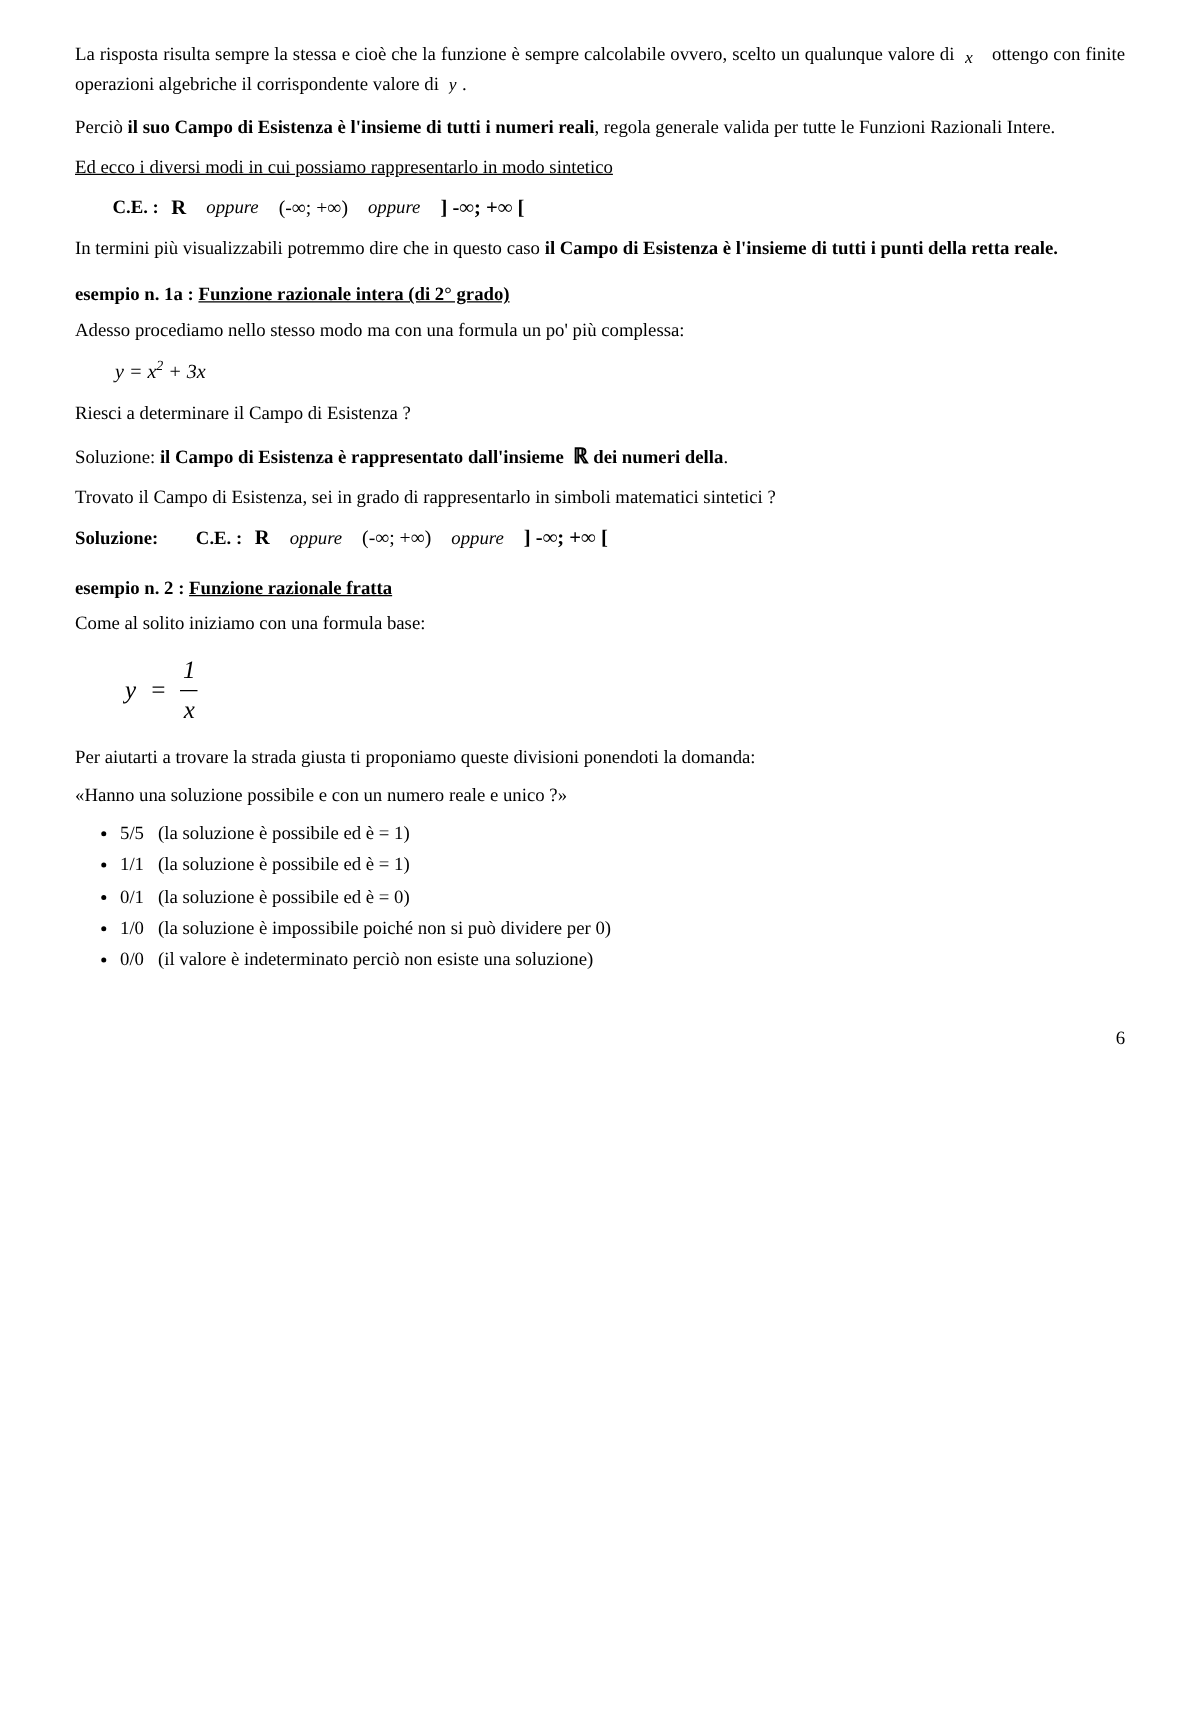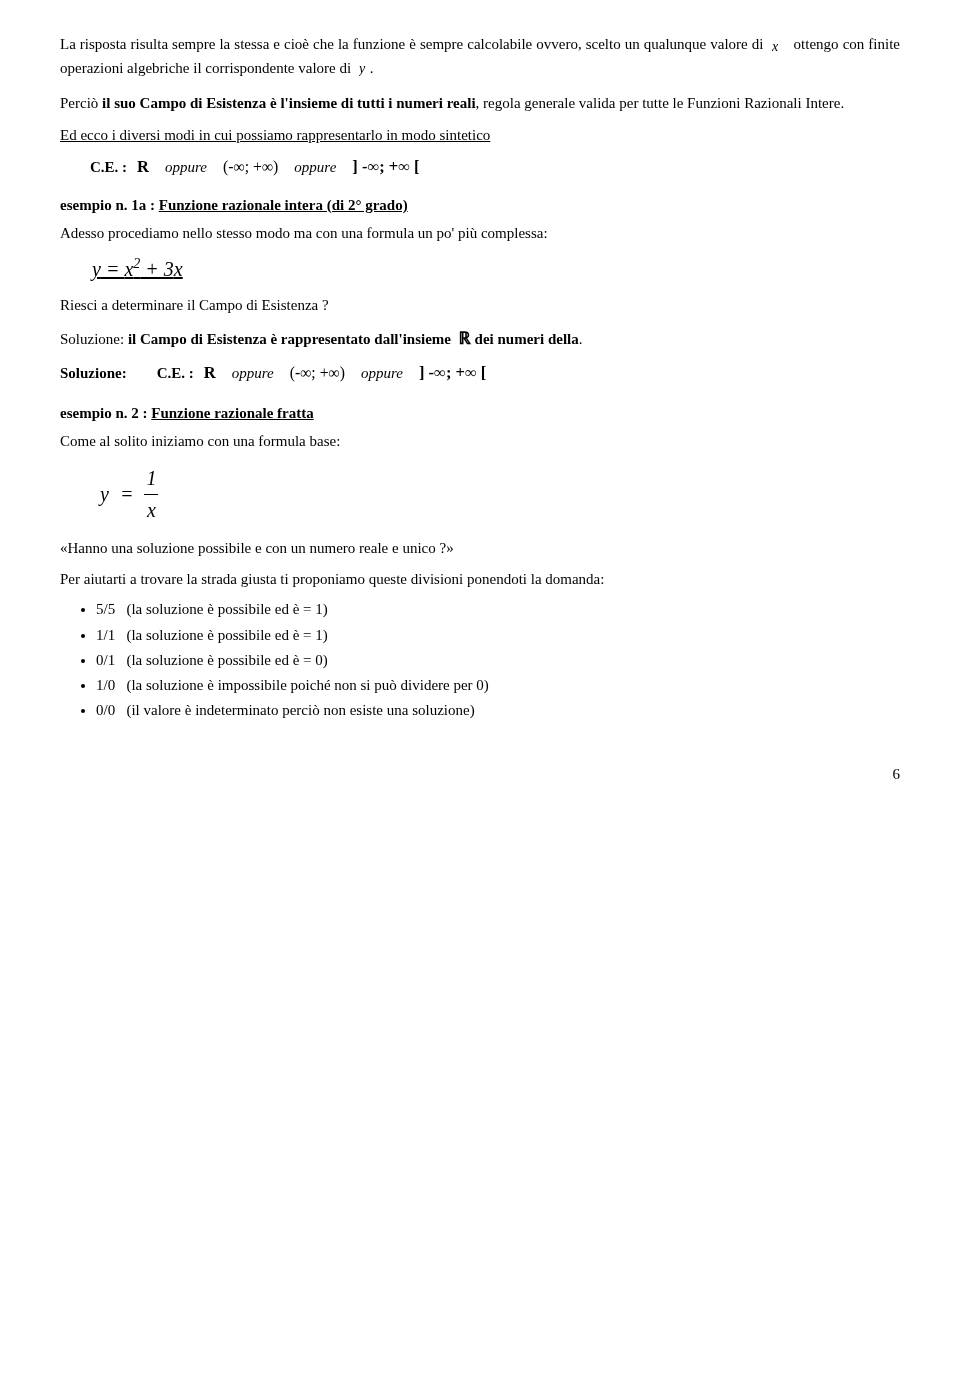--- a/index.html
+++ b/index.html
@@ -94,43 +94,50 @@
 
   <p class="page-text" style="margin-top:6px; margin-left:30px; display:flex; align-items:center; gap:10px; flex-wrap:wrap;">
     <span style="font-weight:bold;">C.E. :</span>
     <span style="font-weight:bold; font-size:1.1em; font-family:'Times New Roman',serif;">R</span>
     <span style="font-style:italic; margin:0 6px;">oppure</span>
     <span style="font-size:1.05em;">(-∞; +∞)</span>
     <span style="font-style:italic; margin:0 6px;">oppure</span>
     <span style="font-size:1.1em; font-weight:bold;">] -∞; +∞ [</span>
   </p>
 
+  <p class="page-text" style="margin-top:8px;">
+    In termini più visualizzabili potremmo dire che in questo caso <strong>il Campo di Esistenza è
+    l'insieme di tutti i punti della retta reale.</strong>
+  </p>
 
   <p class="example-heading" style="margin-top:14px;">
     <span>esempio n. </span><span>1a : </span><span class="underline" style="">Funzione razionale intera (di 2° grado)</span>
   </p>
 
   <p class="page-text">
     Adesso procediamo nello stesso modo ma con una formula un po' più complessa:
   </p>
 
-  <div class="math-block" style="margin-top:8px; margin-bottom:8px; font-size:20px;text-decoration:underline;">
+  <div class="math-block" style="margin-top:8px; margin-bottom:8px; font-size:16px;">
     <em>y</em> = <em>x</em><sup class="sup">2</sup> + 3<em>x</em>
   </div>
 
   <p class="page-text" style="margin-top:4px;">
     Riesci a determinare il Campo di Esistenza ?
   </p>
 
 
   <p class="page-text" style="margin-top:8px;">
     Soluzione: <strong>il Campo di Esistenza è rappresentato dall'insieme</strong>
     &nbsp;<span style="font-family:'Times New Roman',serif; font-weight:bold; font-size:1.15em;">ℝ</span>&nbsp;<strong>dei numeri della</strong>.
   </p>
 
+  <p class="page-text" style="margin-top:8px;">
+    Trovato il Campo di Esistenza, sei in grado di rappresentarlo in simboli matematici sintetici ?
+  </p>
 
   <p class="page-text" style="margin-top:6px; display:flex; align-items:center; gap:10px; flex-wrap:wrap;">
     <span style="font-weight:bold; margin-right:20px;">Soluzione:</span>
     <span style="font-weight:bold;">C.E. :</span>
     <span style="font-weight:bold; font-size:1.1em; font-family:'Times New Roman',serif;">R</span>
     <span style="font-style:italic; margin:0 6px;">oppure</span>
     <span style="font-size:1.05em;">(-∞; +∞)</span>
     <span style="font-style:italic; margin:0 6px;">oppure</span>
     <span style="font-size:1.1em; font-weight:bold;">] -∞; +∞ [</span>
   </p>
@@ -144,25 +151,25 @@
   </p>
 
   <div style="margin: 10px 0 10px 40px; display:flex; align-items:center; gap:6px; font-style:italic; font-size:20px;">
     <em>y</em>&nbsp;=&nbsp;
     <span class="math-frac" style="font-size:1em;">
       <span class="num">1</span>
       <span class="den"><em>x</em></span>
     </span>
   </div>
 
+  <p class="page-text" style="margin-top:4px;">
+    Per aiutarti a trovare la strada giusta ti proponiamo queste divisioni ponendoti la domanda:
+  </p>
   <p class="page-text">
     «Hanno una soluzione possibile e con un numero reale e unico ?»
-  </p>
-  <p class="page-text" style="margin-top:4px;">
-    Per aiutarti a trovare la strada giusta ti proponiamo queste divisioni ponendoti la domanda:
   </p>
 
   <ul style="margin-top:4px;">
     <li>5/5 &nbsp; (la soluzione è possibile ed è = 1)</li>
     <li>1/1 &nbsp; (la soluzione è possibile ed è = 1)</li>
     <li>0/1 &nbsp; (la soluzione è possibile ed è = 0)</li>
     <li>1/0 &nbsp; (la soluzione è impossibile poiché non si può dividere per 0)</li>
     <li>0/0 &nbsp; (il valore è indeterminato perciò non esiste una soluzione)</li>
   </ul>
 

